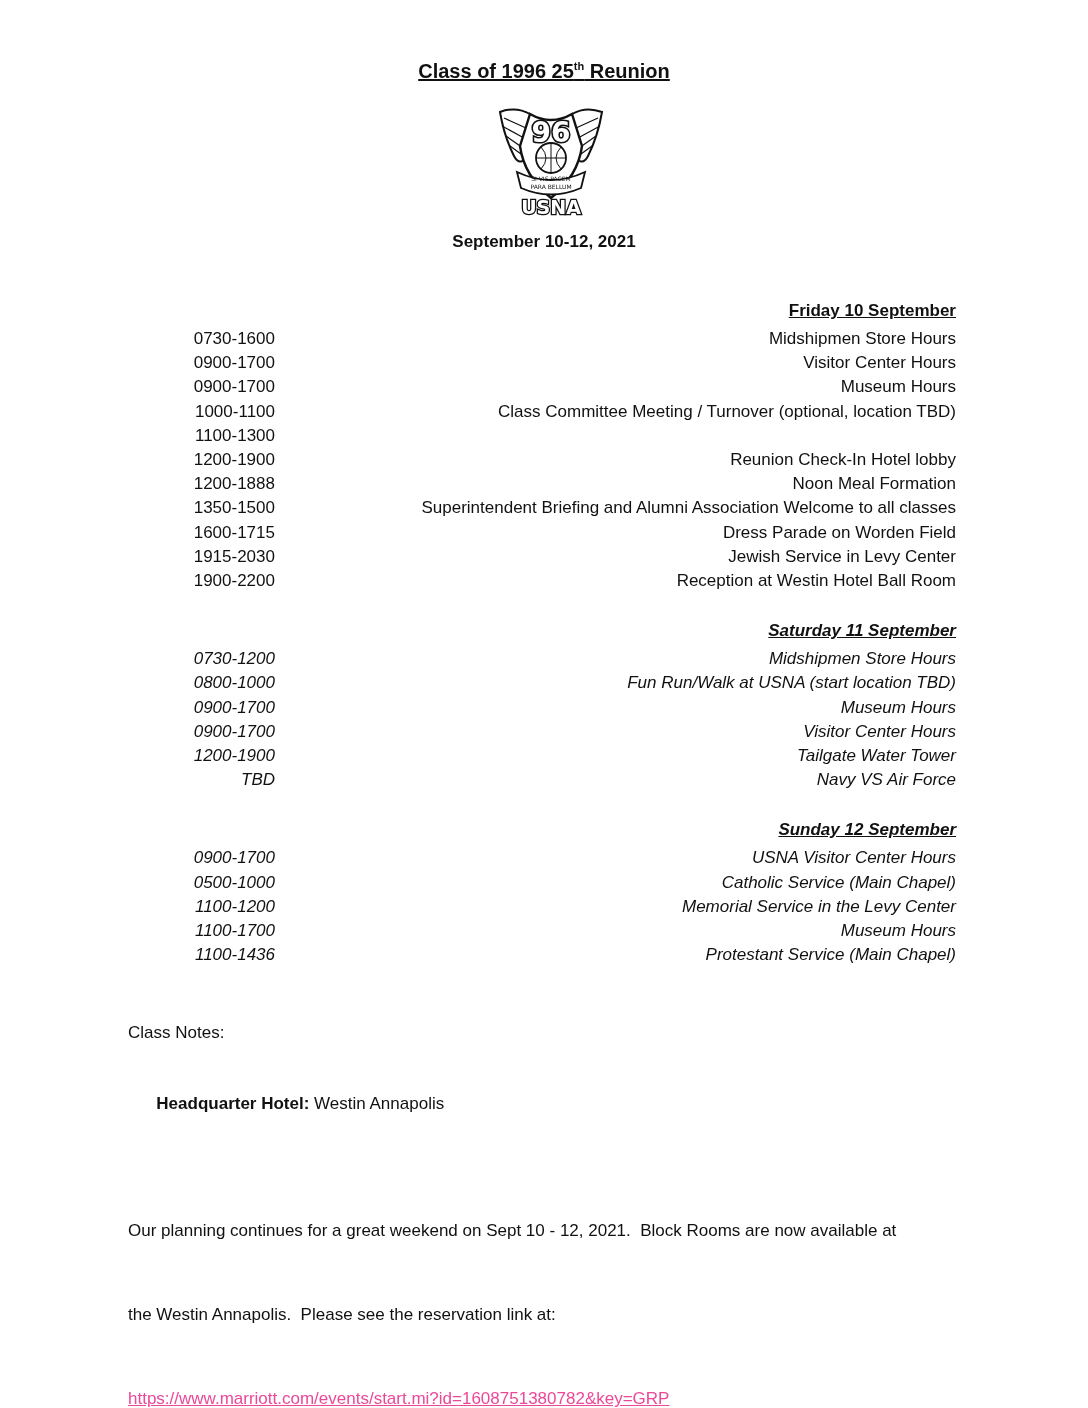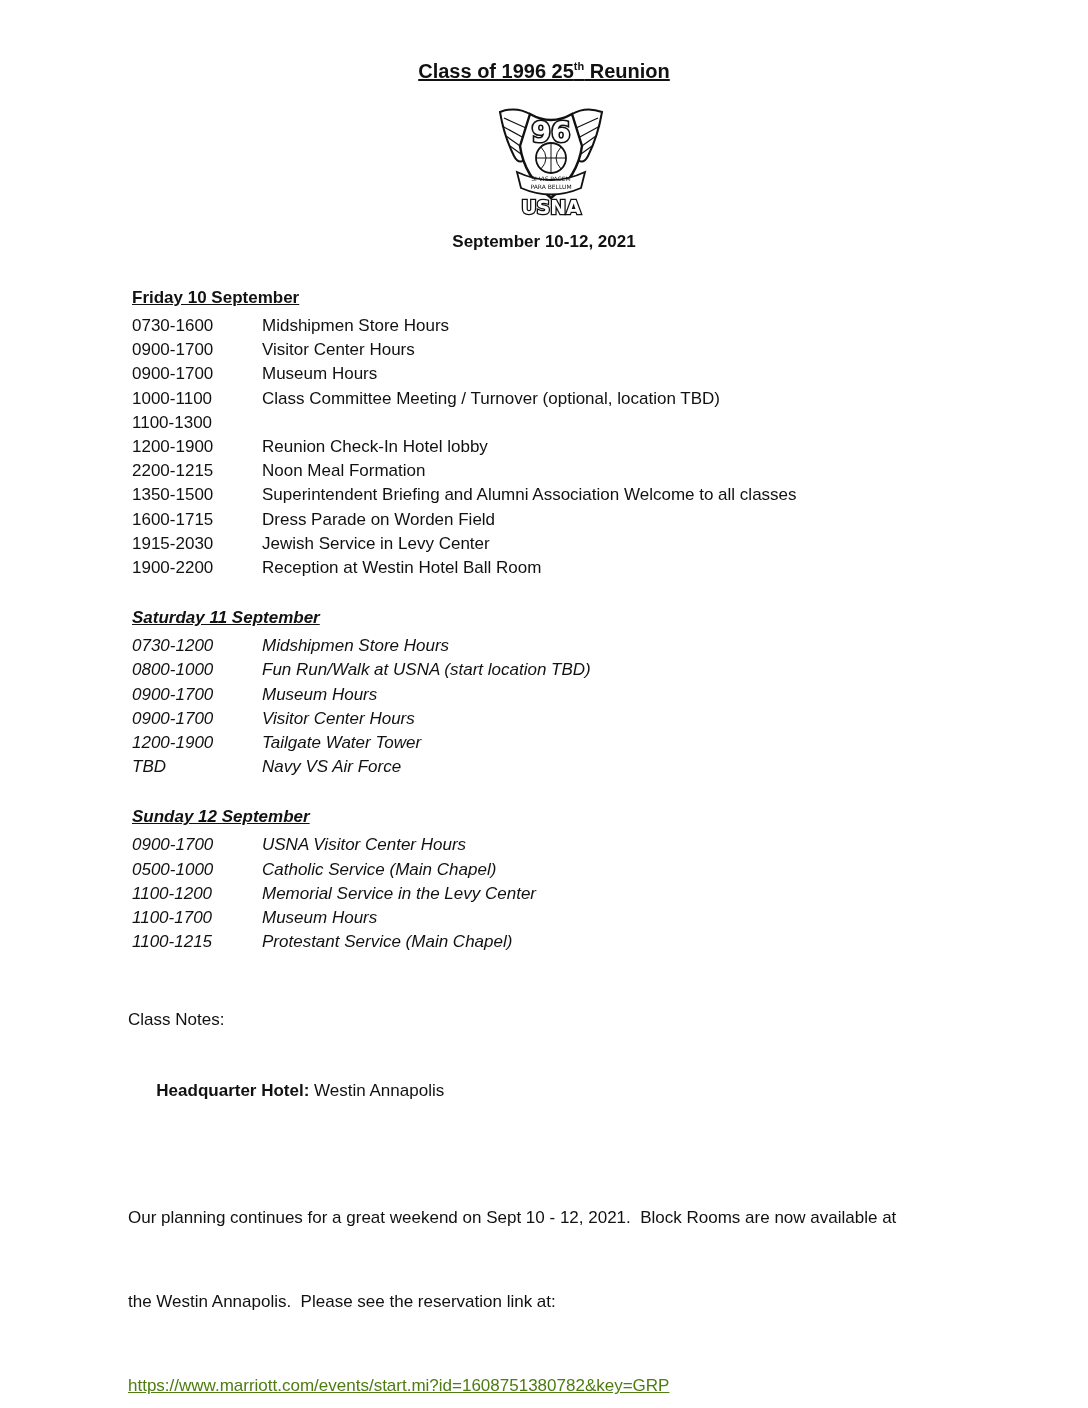--- a/index.html
+++ b/index.html
@@ -50,21 +50,21 @@
     width: 845px;
     font-size: 17px;
   }
   .section-heading {
     font-weight: bold;
     text-decoration: underline;
     font-size: 17px;
     line-height: 22px;
     margin: 0 0 5px 0;
   }
-  .section { margin: 4px; }
+  .section { margin: 17px; text-align: right; }
   .section + .section { margin-top: 27px; font-style: italic; }
   .event-row {
     display: flex;
     line-height: 24.2px;
     white-space: pre-wrap;
   }
   .event-time { width: 130px; flex-shrink: 0; }
   .event-desc { flex: 1; }
   .class-notes {
     margin-top: 54px;
@@ -77,21 +77,21 @@
     white-space: pre-wrap;
   }
   .hq-line .hq-label { font-weight: bold; }
   .planning {
     margin-top: 21px;
     line-height: 28px;
     white-space: pre-wrap;
   }
   .planning .line { display: block; }
   a.res-link {
-    color: #4d7c0f;
+    color: #ec4899;
     cursor: pointer;
   }
   .crest-text {
     font-family: "DejaVu Sans", sans-serif;
     font-weight: bold;
     fill: #ffffff;
     stroke: #111111;
     paint-order: stroke;
   }
 </style>
@@ -133,21 +133,21 @@
   <div class="content">
 
     <div class="section">
       <div class="section-heading">Friday 10 September</div>
       <div class="event-row"><span class="event-time">0730-1600</span><span class="event-desc">Midshipmen Store Hours</span></div>
       <div class="event-row"><span class="event-time">0900-1700</span><span class="event-desc">Visitor Center Hours</span></div>
       <div class="event-row"><span class="event-time">0900-1700</span><span class="event-desc">Museum Hours</span></div>
       <div class="event-row"><span class="event-time">1000-1100</span><span class="event-desc">Class Committee Meeting / Turnover (optional, location TBD)</span></div>
       <div class="event-row"><span class="event-time">1100-1300</span></div>
       <div class="event-row"><span class="event-time">1200-1900</span><span class="event-desc">Reunion Check-In Hotel lobby</span></div>
-      <div class="event-row"><span class="event-time">2200-1215</span><span class="event-desc">Noon Meal Formation</span></div>
+      <div class="event-row"><span class="event-time">1200-1888</span><span class="event-desc">Noon Meal Formation</span></div>
       <div class="event-row"><span class="event-time">1350-1500</span><span class="event-desc">Superintendent Briefing and Alumni Association Welcome to all classes</span></div>
       <div class="event-row"><span class="event-time">1600-1715</span><span class="event-desc">Dress Parade on Worden Field</span></div>
       <div class="event-row"><span class="event-time">1915-2030</span><span class="event-desc">Jewish Service in Levy Center</span></div>
       <div class="event-row"><span class="event-time">1900-2200</span><span class="event-desc">Reception at Westin Hotel Ball Room</span></div>
     </div>
 
     <div class="section">
       <div class="section-heading">Saturday 11 September</div>
       <div class="event-row"><span class="event-time">0730-1200</span><span class="event-desc">Midshipmen Store Hours</span></div>
       <div class="event-row"><span class="event-time">0800-1000</span><span class="event-desc">Fun Run/Walk at USNA (start location TBD)</span></div>
@@ -156,21 +156,21 @@
       <div class="event-row"><span class="event-time">1200-1900</span><span class="event-desc">Tailgate Water Tower</span></div>
       <div class="event-row"><span class="event-time">TBD</span><span class="event-desc">Navy VS Air Force</span></div>
     </div>
 
     <div class="section">
       <div class="section-heading">Sunday 12 September</div>
       <div class="event-row"><span class="event-time">0900-1700</span><span class="event-desc">USNA Visitor Center Hours</span></div>
       <div class="event-row"><span class="event-time">0500-1000</span><span class="event-desc">Catholic Service (Main Chapel)</span></div>
       <div class="event-row"><span class="event-time">1100-1200</span><span class="event-desc">Memorial Service in the Levy Center</span></div>
       <div class="event-row"><span class="event-time">1100-1700</span><span class="event-desc">Museum Hours</span></div>
-      <div class="event-row"><span class="event-time">1100-1215</span><span class="event-desc">Protestant Service (Main Chapel)</span></div>
+      <div class="event-row"><span class="event-time">1100-1436</span><span class="event-desc">Protestant Service (Main Chapel)</span></div>
     </div>
 
     <div class="class-notes">Class Notes:</div>
 
     <div class="hq-line">
       <span class="hq-label">Headquarter Hotel:</span><span> Westin Annapolis</span>
     </div>
 
     <div class="planning">
       <span class="line">Our planning continues for a great weekend on Sept 10 - 12, 2021.  Block Rooms are now available at</span>

